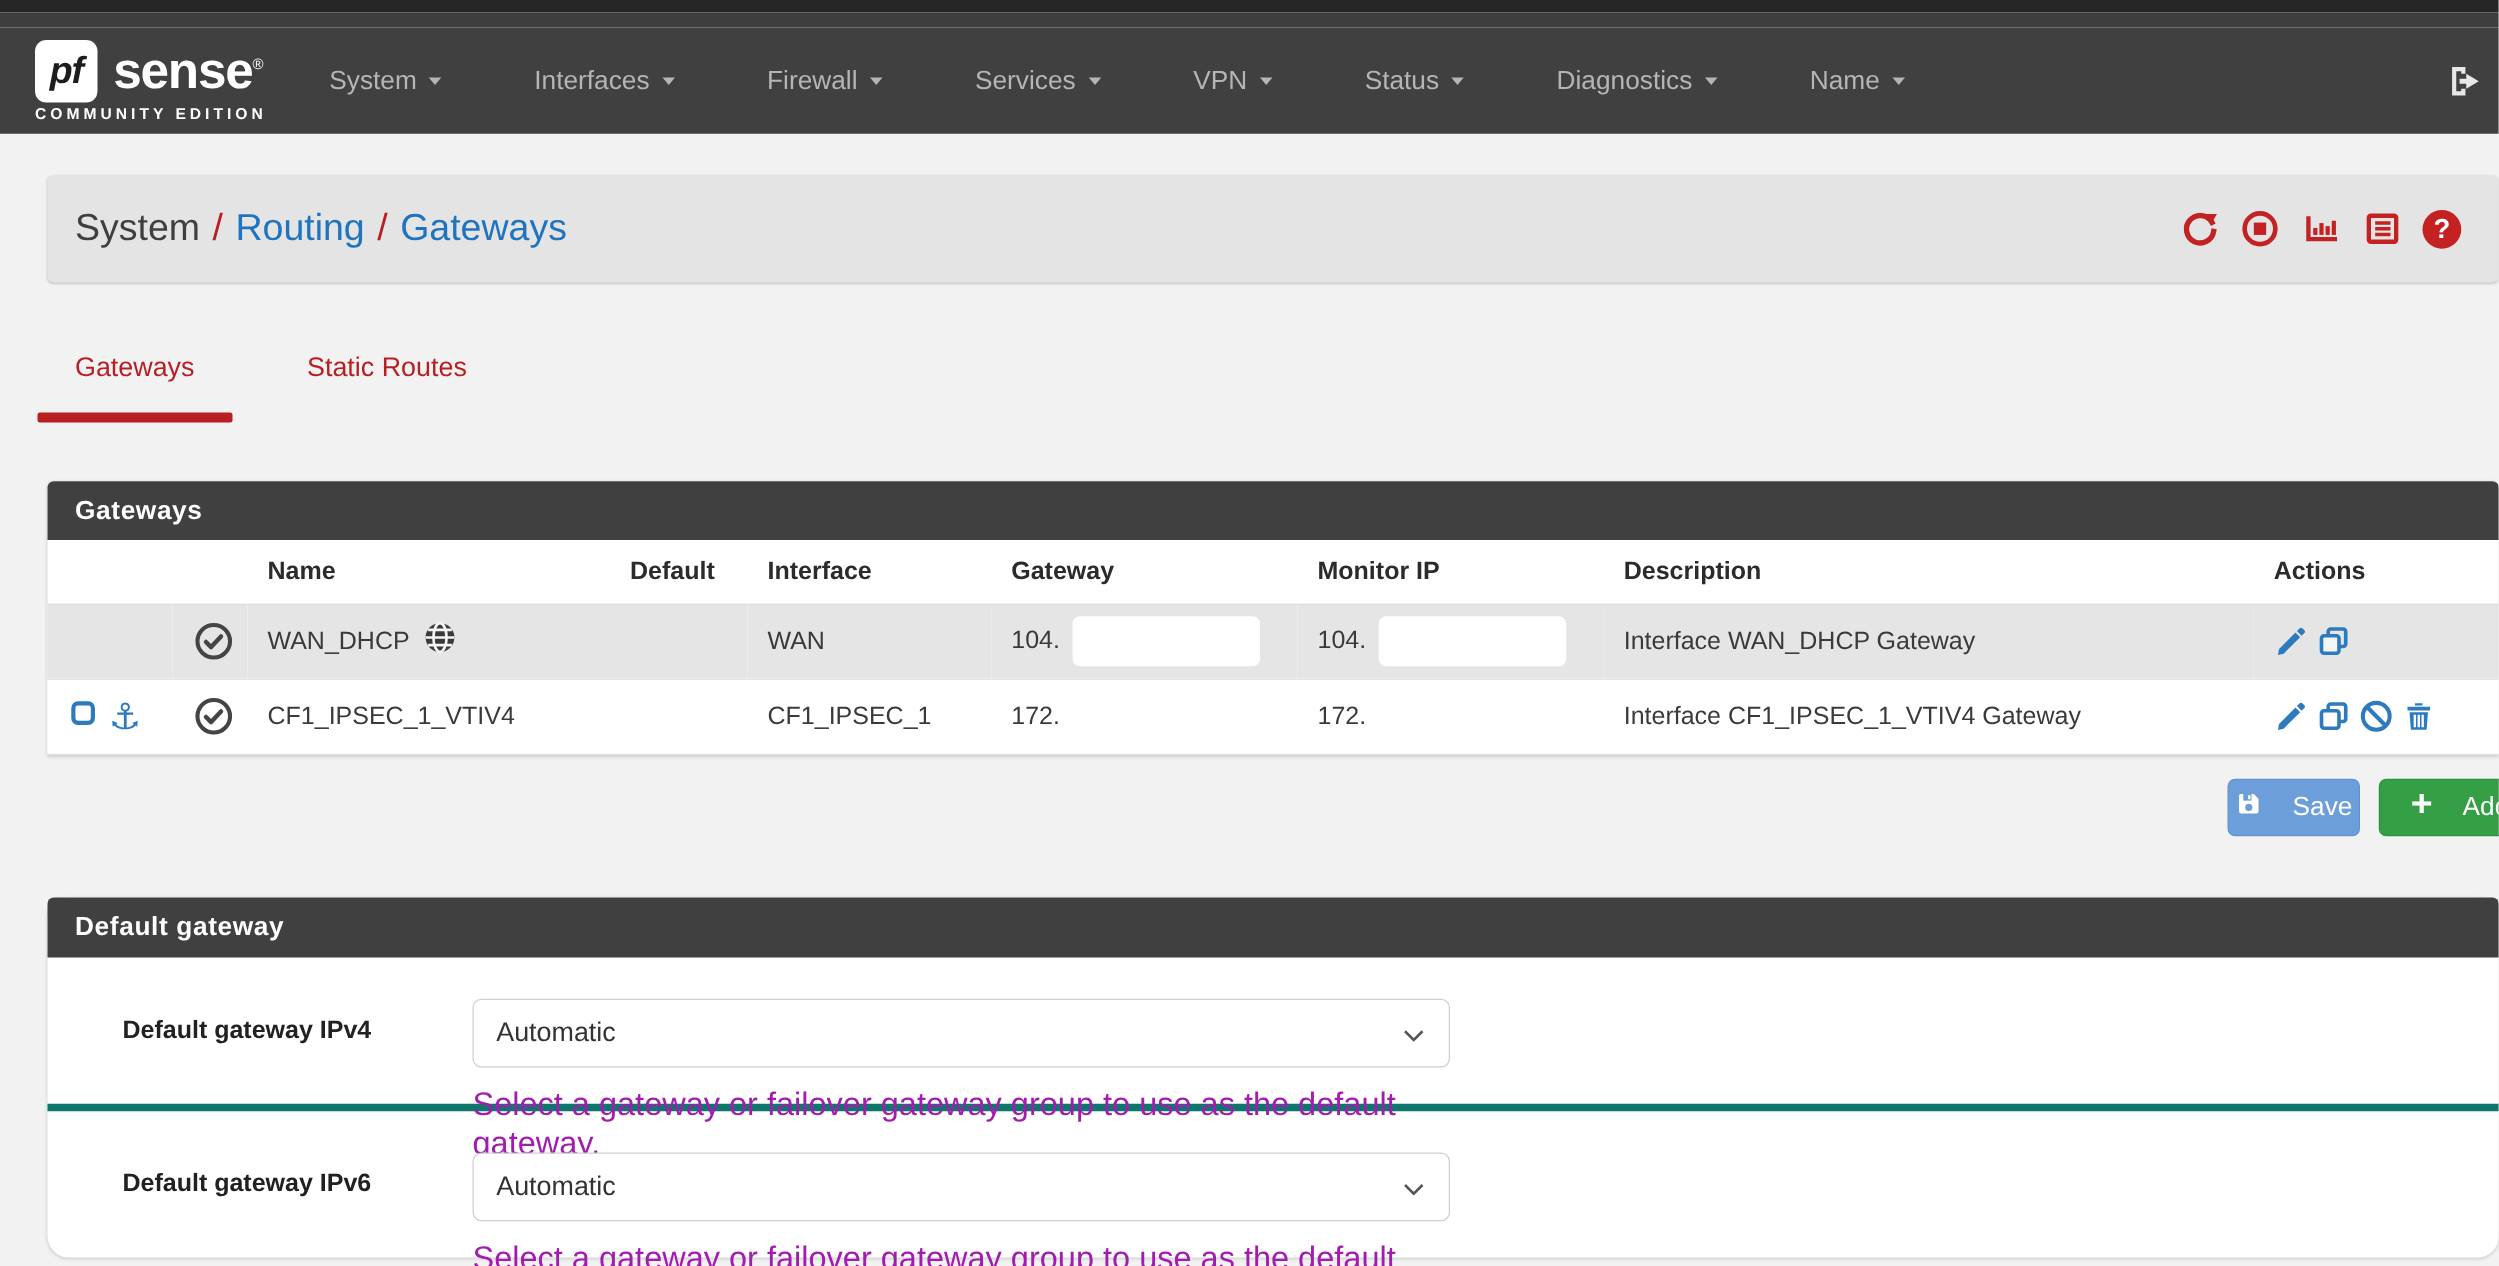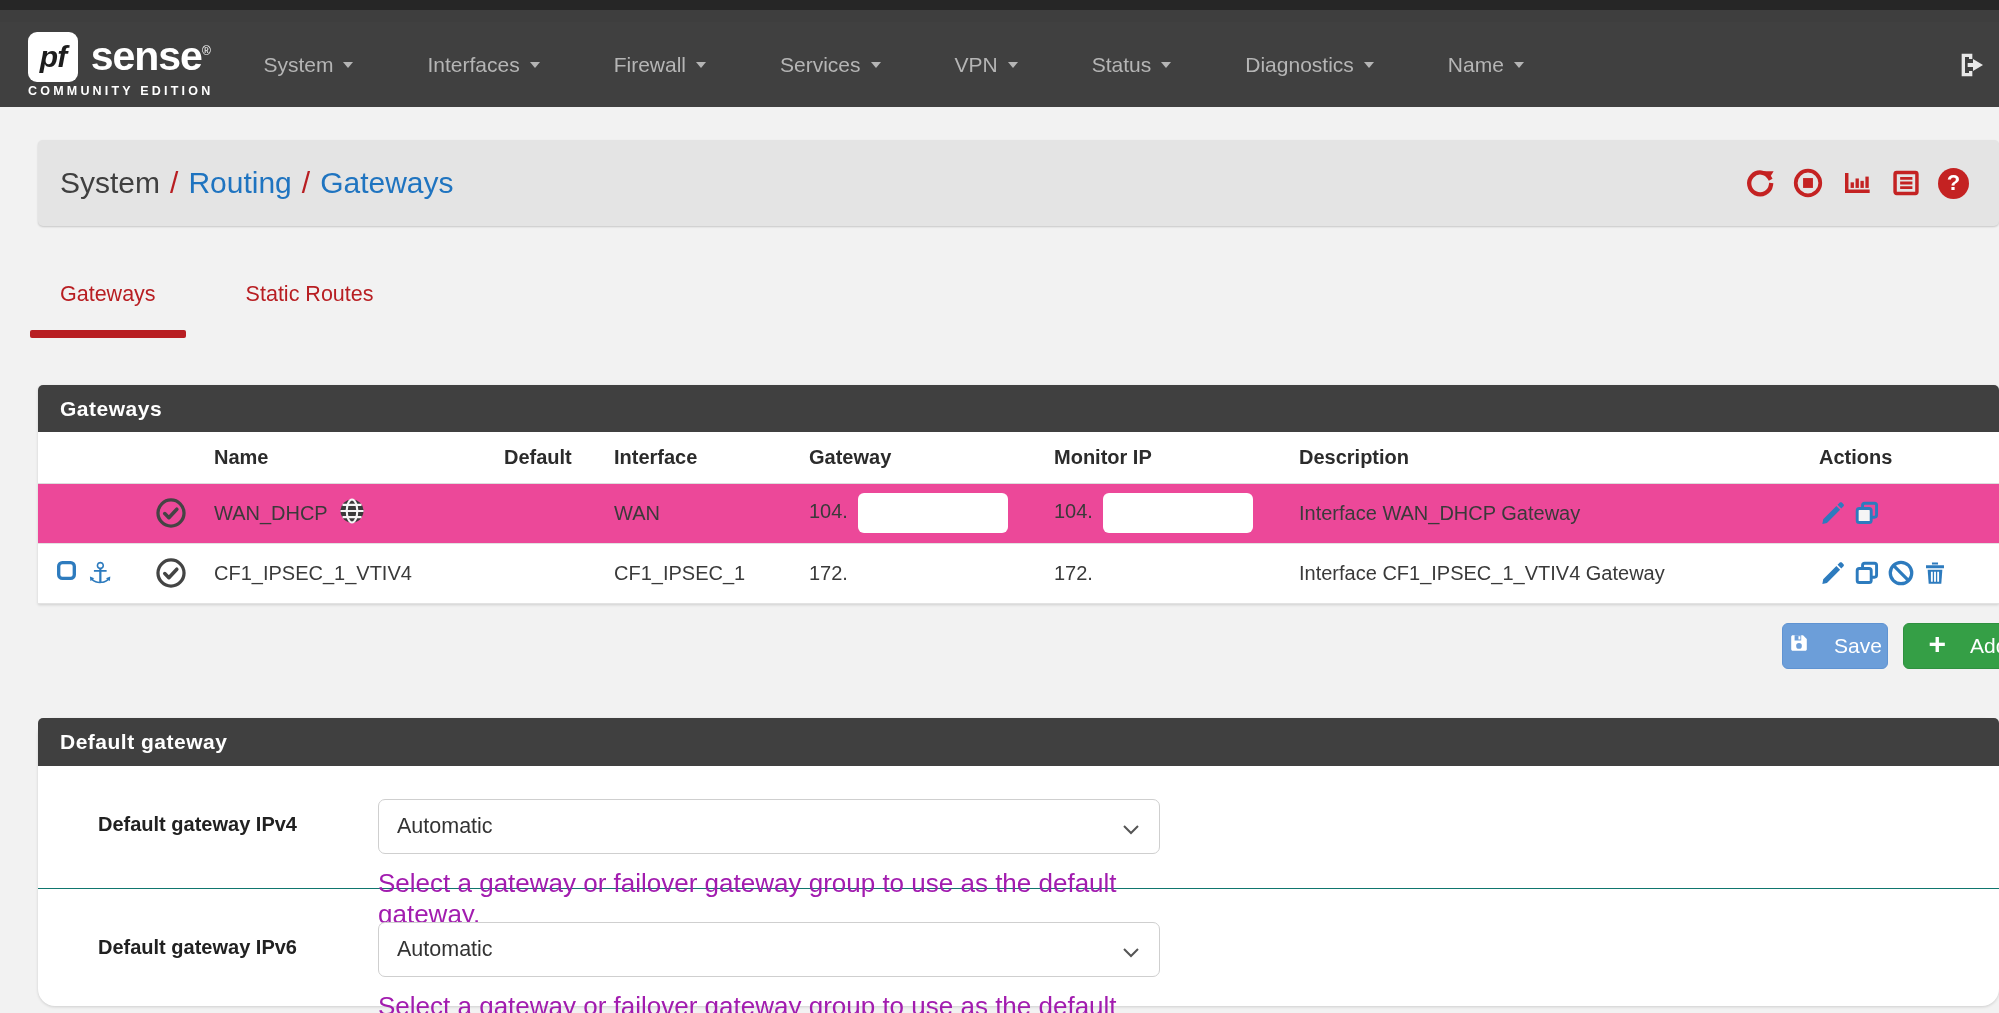--- a/index.html
+++ b/index.html
@@ -95,21 +95,21 @@
   table.gw { width:100%; border-collapse:collapse; table-layout:fixed; }
   table.gw th {
     height:51px; text-align:left; vertical-align:middle;
     font-size:20px; font-weight:700; color:#2b2b2b;
     padding-left:16px; border-bottom:1px solid #dddddd;
   }
   table.gw td {
     height:60px; vertical-align:middle; font-size:20px; color:#3a3a3a;
     padding-left:16px; border-bottom:1px solid #e2e2e2;
   }
-  tr.row-odd  { background:#ec4899; --rowbg:#f5f5f5; }
+  tr.row-odd  { background:#e5e5e5; --rowbg:#f5f5f5; }
   tr.row-even { background:#ffffff; --rowbg:#ffffff; }
   .left-icons { display:flex; align-items:center; gap:8px; color:#2d7bbe; }
   .anchor-glyph { font-family:"DejaVu Sans", sans-serif; font-size:29px; color:#2d7bbe; line-height:1; }
   .status-check { color:#444444; display:flex; align-items:center; }
   .name-wrap { display:flex; align-items:center; gap:9px; }
   .globe { color:#3a3a3a; }
   .redact {
     display:inline-block; width:150px; height:40px; background:#ffffff;
     border-radius:6px; vertical-align:middle; margin-left:10px;
   }
@@ -126,21 +126,21 @@
     color:#ffffff; font-size:21px; font-family:inherit; cursor:pointer;
   }
   .btn-save { right:111px; width:106px; background:#6c9ed9; border:1px solid #5f93d2; }
   .btn-add  { left:1903px; width:130px; background:#359f46; border:1px solid #2f9140; }
   .plus-glyph { font-size:30px; font-weight:700; line-height:1; margin-top:-3px; }
 
   
   .defgw-panel { margin-top:49px; border-radius:17px; }
   .defgw-panel .panel-header { height:48px; }
   .field-row { position:relative; padding:33px 0 0 60px; }
-  .field-row.first { height:123px; border-bottom:1px solid #0f766e; }
+  .field-row.first { height:123px; border-bottom:6px solid #0f766e; }
   .field-row.second { height:117px; }
   .field-label { display:inline-block; width:265px; font-size:20px; font-weight:700; color:#212121; padding-top:14px; vertical-align:top; }
   .field-control { position:absolute; left:340px; top:33px; width:782px; }
   .select-wrap { position:relative; width:782px; }
   select.gw-select {
     appearance:none; -webkit-appearance:none;
     width:782px; height:55px; padding:0 50px 0 18px;
     font-family:inherit; font-size:21.5px; color:#333333;
     background:#ffffff; border:1px solid #cfcfcf; border-radius:7px;
     cursor:pointer;

